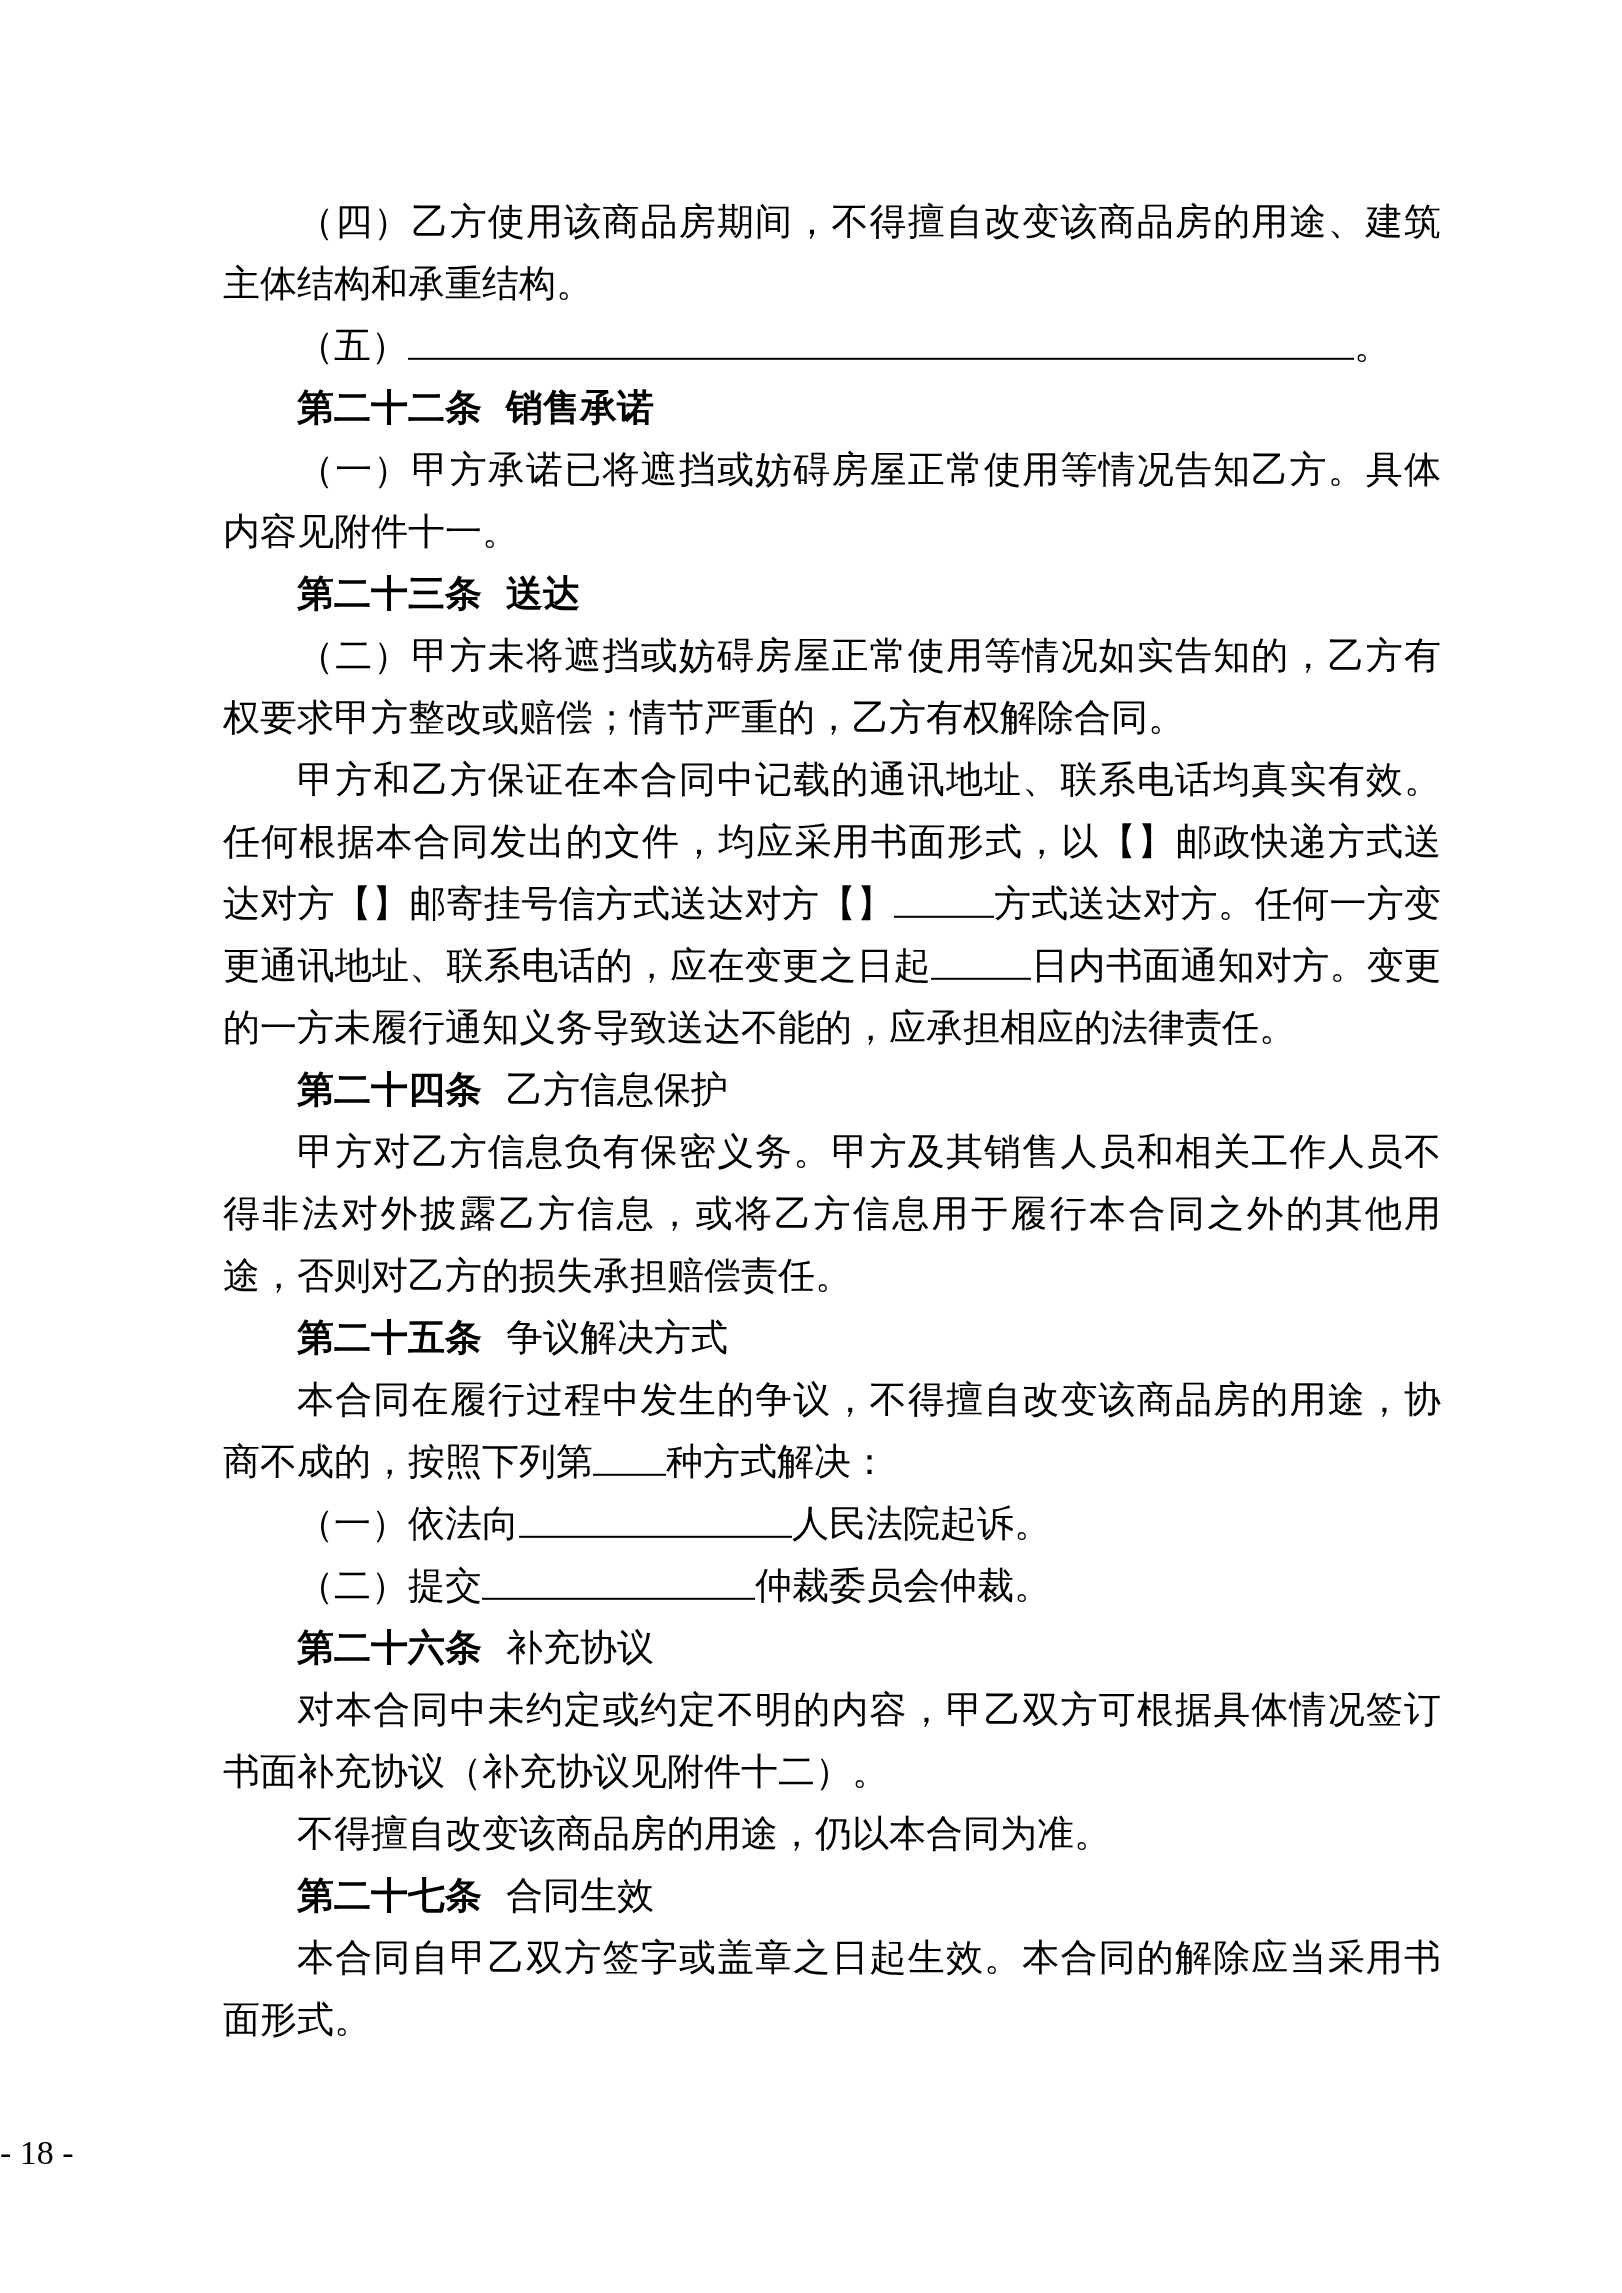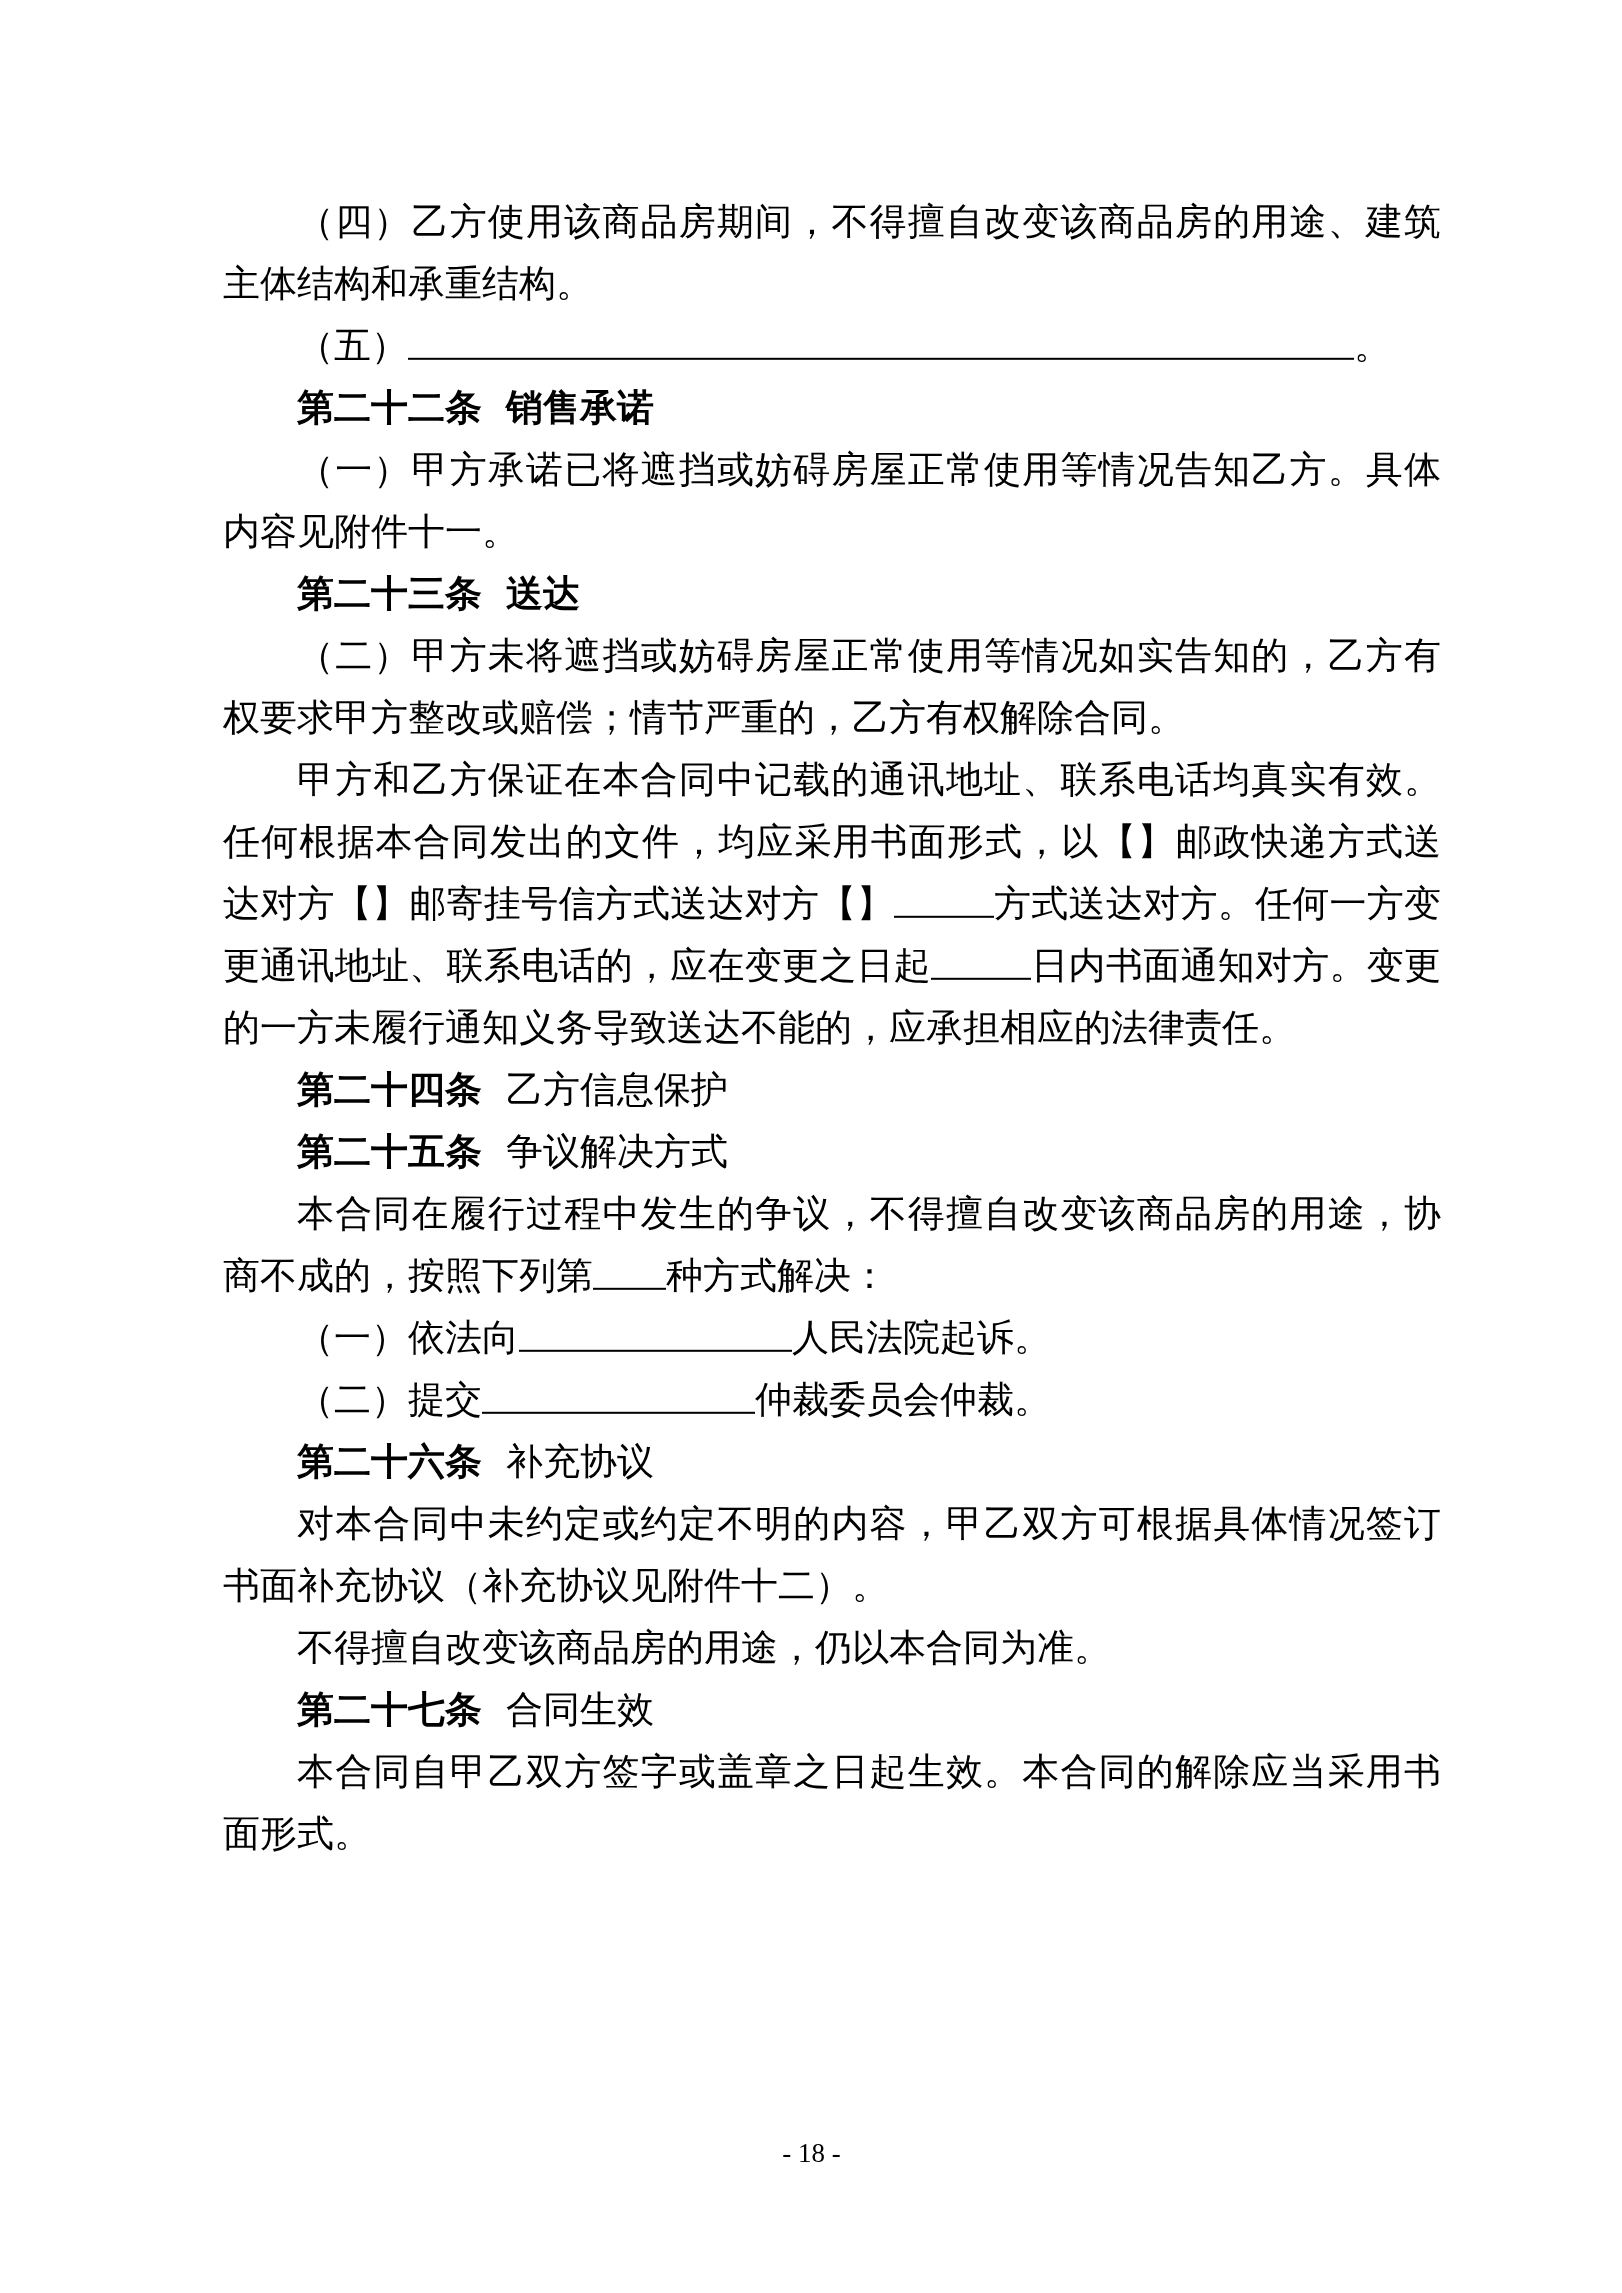--- a/index.html
+++ b/index.html
@@ -38,39 +38,40 @@
     display: inline-block;
     height: 2.7px;
     border-bottom: 2.7px solid #000;
     transform: translateY(1.8px);
   }
   .footer {
     position: absolute;
     top: 2135px;
     left: 0;
     width: 100%;
-    text-align: center;
-    font-size: 27px;
+    text-align: left;
+    font-size: 34px;
     line-height: 36px;
     color: #000000;
   }
 </style>
 </head>
 <body>
 
 <div class="page">
   <div class="content" id="content">
       <p class="line para"><span>（四）乙方使用该商品房期间，不得擅自改变该商品房的用途、建筑主体结构和承重结构。</span></p>
       <p class="line para"><span>（五）</span><span class="blank" style="width: 946px;"></span><span>。</span></p>
       <p class="line heading"><span class="num">第二十二条</span><span class="title bold">销售承诺</span></p>
       <p class="line para"><span>（一）甲方承诺已将遮挡或妨碍房屋正常使用等情况告知乙方。具体内容见附件十一。</span></p>
       <p class="line heading"><span class="num">第二十三条</span><span class="title bold">送达</span></p>
       <p class="line para"><span>（二）甲方未将遮挡或妨碍房屋正常使用等情况如实告知的，乙方有权要求甲方整改或赔偿；情节严重的，乙方有权解除合同。</span></p>
       <p class="line para"><span>甲方和乙方保证在本合同中记载的通讯地址、联系电话均真实有效。任何根据本合同发出的文件，均应采用书面形式，以【】邮政快递方式送达对方【】邮寄挂号信方式送达对方【】</span><span class="blank" style="width: 100px;"></span><span>方式送达对方。任何一方变更通讯地址、联系电话的，应在变更之日起</span><span class="blank" style="width: 100px;"></span><span>日内书面通知对方。变更的一方未履行通知义务导致送达不能的，应承担相应的法律责任。</span></p>
       <p class="line heading"><span class="num">第二十四条</span><span class="title">乙方信息保护</span></p>
+      <p class="line para"><span>甲方对乙方信息负有保密义务。甲方及其销售人员和相关工作人员不得非法对外披露乙方信息，或将乙方信息用于履行本合同之外的其他用途，否则对乙方的损失承担赔偿责任。</span></p>
       <p class="line heading"><span class="num">第二十五条</span><span class="title">争议解决方式</span></p>
       <p class="line para"><span>本合同在履行过程中发生的争议，不得擅自改变该商品房的用途，协商不成的，按照下列第</span><span class="blank" style="width: 73px;"></span><span>种方式解决：</span></p>
       <p class="line para"><span>（一）依法向</span><span class="blank" style="width: 273px;"></span><span>人民法院起诉。</span></p>
       <p class="line para"><span>（二）提交</span><span class="blank" style="width: 273px;"></span><span>仲裁委员会仲裁。</span></p>
       <p class="line heading"><span class="num">第二十六条</span><span class="title">补充协议</span></p>
       <p class="line para"><span>对本合同中未约定或约定不明的内容，甲乙双方可根据具体情况签订书面补充协议（补充协议见附件十二）。</span></p>
       <p class="line para"><span>不得擅自改变该商品房的用途，仍以本合同为准。</span></p>
       <p class="line heading"><span class="num">第二十七条</span><span class="title">合同生效</span></p>
       <p class="line para"><span>本合同自甲乙双方签字或盖章之日起生效。本合同的解除应当采用书面形式。</span></p>
     </div>

